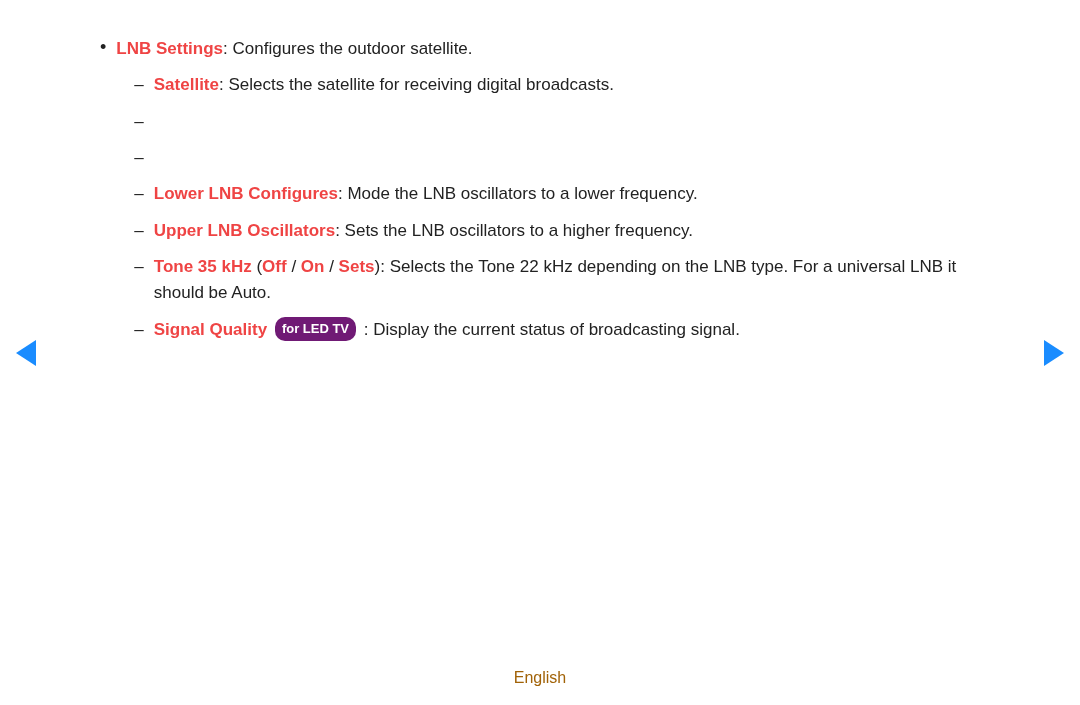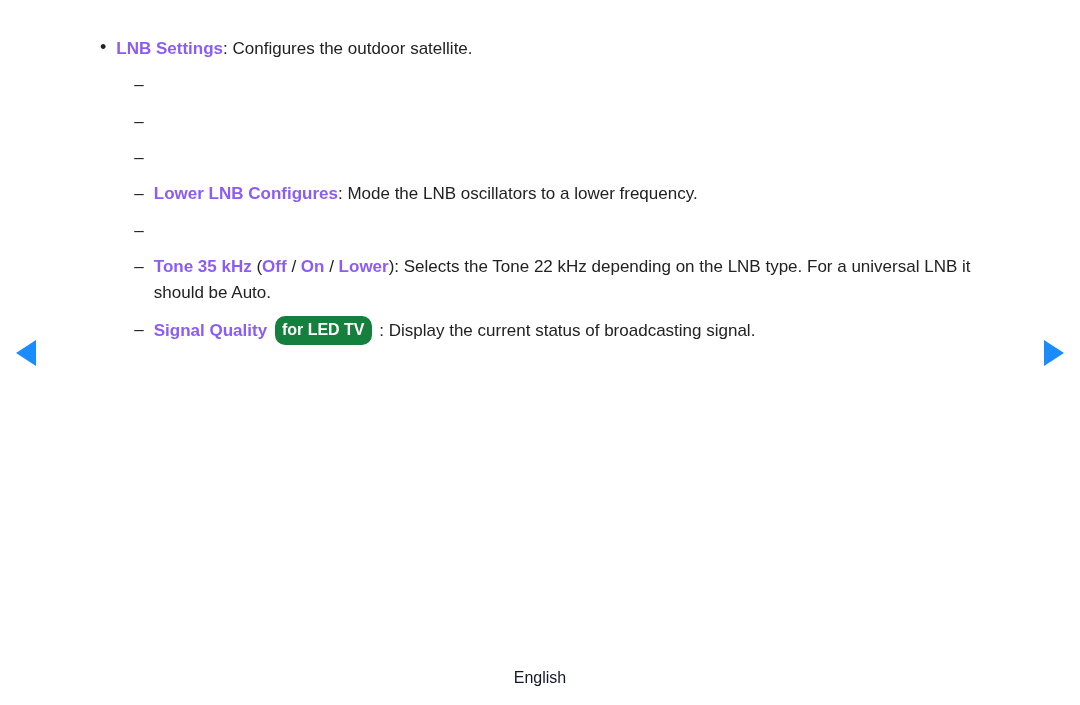--- a/index.html
+++ b/index.html
@@ -45,21 +45,21 @@
       margin-top: 1px;
       flex-shrink: 0;
     }
 
     .main-bullet-text {
       font-size: 17px;
       line-height: 1.55;
     }
 
     .blue-term {
-      color: #8b5cf6;
+      color: #ef4444;
       font-weight: bold;
     }
 
     .sub-list {
       margin-top: 10px;
       margin-left: 18px;
     }
 
     .sub-item {
       display: flex;
@@ -75,23 +75,23 @@
       line-height: 1.55;
     }
 
     .sub-item-text {
       font-size: 17px;
       line-height: 1.55;
     }
 
     .led-badge {
       display: inline-block;
-      background-color: #15803d;
+      background-color: #701a75;
       color: #ffffff;
-      font-size: 16px;
+      font-size: 13px;
       font-weight: bold;
       padding: 2px 7px;
       border-radius: 10px;
       vertical-align: middle;
       margin: 0 3px;
       position: relative;
       top: -1px;
     }
 
     .nav-arrow-left {
@@ -133,21 +133,21 @@
       height: 0;
       border-top: 13px solid transparent;
       border-bottom: 13px solid transparent;
       border-left: 20px solid #1a8cff;
     }
 
     .footer {
       text-align: center;
       padding: 14px 0 18px 0;
       font-size: 16px;
-      color: #0f172a;
+      color: #a16207;
     }
   </style>
 </head>
 <body>
 
 <div class="page-container">
 
   <div class="nav-arrow-left">
     <div class="arrow-shape-left"></div>
   </div>
@@ -161,45 +161,51 @@
     <div class="main-bullet">
       <span class="bullet-dot">•</span>
       <div class="main-bullet-text">
         <span class="blue-term">LNB Settings</span><span>: Configures the outdoor satellite.</span>
 
         
         <div class="sub-list">
 
           <div class="sub-item">
             <span class="dash">–</span>
+            <div class="sub-item-text">
+              <span class="blue-term">Satellite</span><span>: Selects the satellite for receiving digital broadcasts.</span>
+            </div>
           </div>
 
           <div class="sub-item">
             <span class="dash">–</span>
           </div>
 
           <div class="sub-item">
             <span class="dash">–</span>
           </div>
 
           <div class="sub-item">
             <span class="dash">–</span>
             <div class="sub-item-text">
               <span class="blue-term">Lower LNB Configures</span><span>: Mode the LNB oscillators to a lower frequency.</span>
             </div>
           </div>
 
           <div class="sub-item">
             <span class="dash">–</span>
-          </div>
-
-          <div class="sub-item">
-            <span class="dash">–</span>
-            <div class="sub-item-text">
-              <span class="blue-term">Tone 35 kHz</span><span> (<span class="blue-term">Off</span> / <span class="blue-term">On</span> / <span class="blue-term">Lower</span>): Selects the Tone 22 kHz depending on the LNB type. For a universal LNB it should be Auto.</span>
+            <div class="sub-item-text">
+              <span class="blue-term">Upper LNB Oscillators</span><span>: Sets the LNB oscillators to a higher frequency.</span>
+            </div>
+          </div>
+
+          <div class="sub-item">
+            <span class="dash">–</span>
+            <div class="sub-item-text">
+              <span class="blue-term">Tone 35 kHz</span><span> (<span class="blue-term">Off</span> / <span class="blue-term">On</span> / <span class="blue-term">Sets</span>): Selects the Tone 22 kHz depending on the LNB type. For a universal LNB it should be Auto.</span>
             </div>
           </div>
 
           <div class="sub-item">
             <span class="dash">–</span>
             <div class="sub-item-text">
               <span class="blue-term">Signal Quality</span>
               <span class="led-badge">for LED TV</span>
               <span>: Display the current status of broadcasting signal.</span>
             </div>

